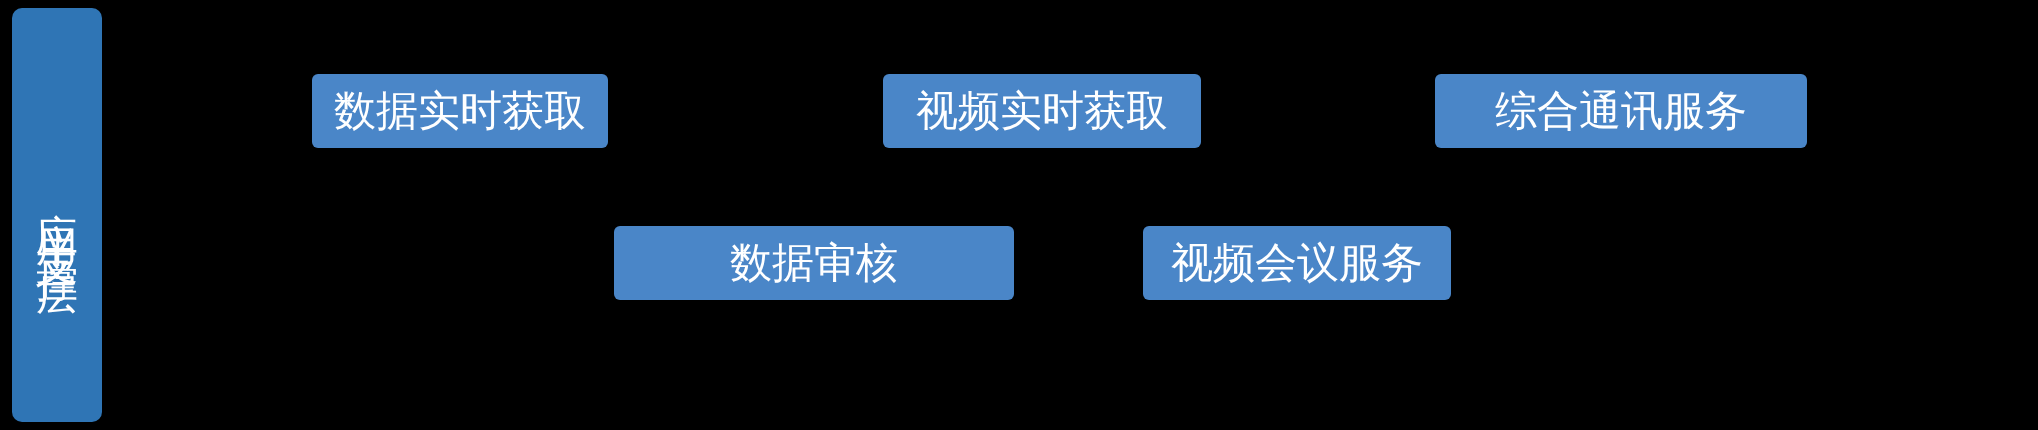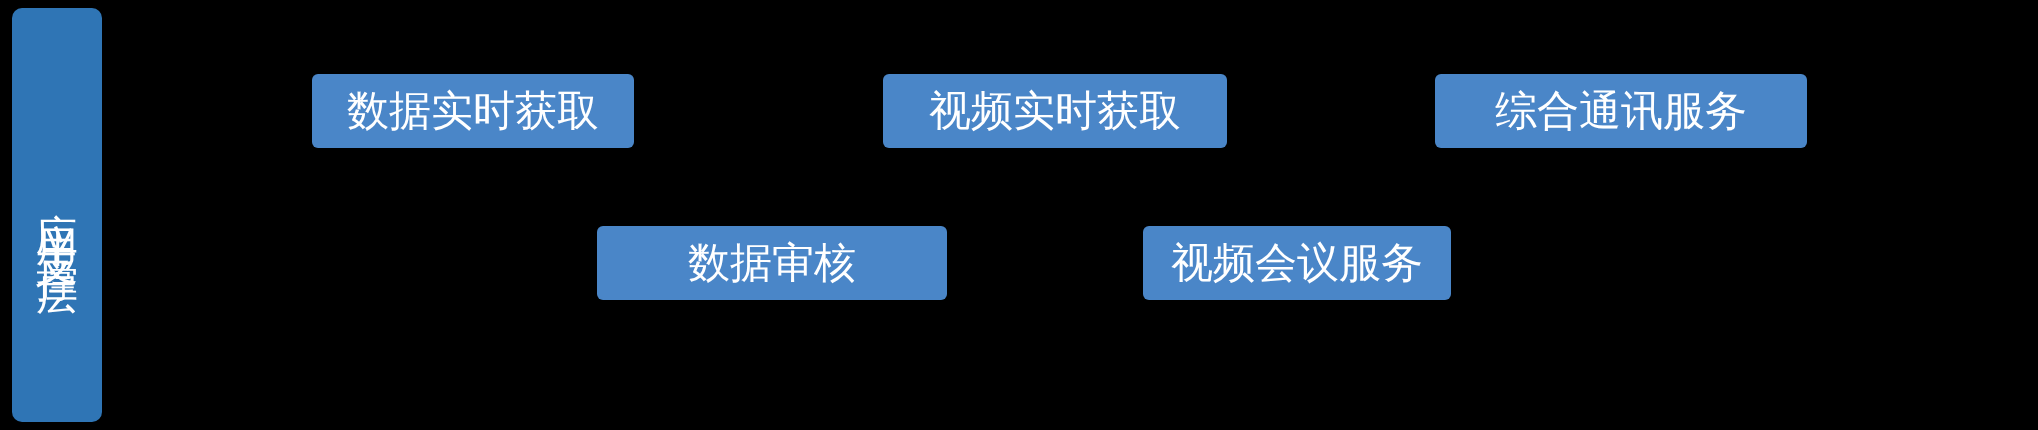--- a/index.html
+++ b/index.html
@@ -46,24 +46,24 @@
     height: 74px;
     background: var(--box-blue);
     border-radius: 6px;
     display: flex;
     align-items: center;
     justify-content: center;
     color: var(--text-white);
     font-size: 42px;
     white-space: nowrap;
   }
-  .box-1 { left: 312px;  top: 74px;  width: 322px; }
-  .box-2 { left: 883px;  top: 74px;  width: 344px; }
+  .box-1 { left: 312px;  top: 74px;  width: 296px; }
+  .box-2 { left: 883px;  top: 74px;  width: 318px; }
   .box-3 { left: 1435px; top: 74px;  width: 372px; }
-  .box-4 { left: 597px;  top: 226px; width: 350px; }
+  .box-4 { left: 614px;  top: 226px; width: 400px; }
   .box-5 { left: 1143px; top: 226px; width: 308px; }
 </style>
 </head>
 <body>
 
 <div class="canvas">
 
   <div class="layer-bar">
     <span class="vtext">应用支撑层</span>
   </div>

